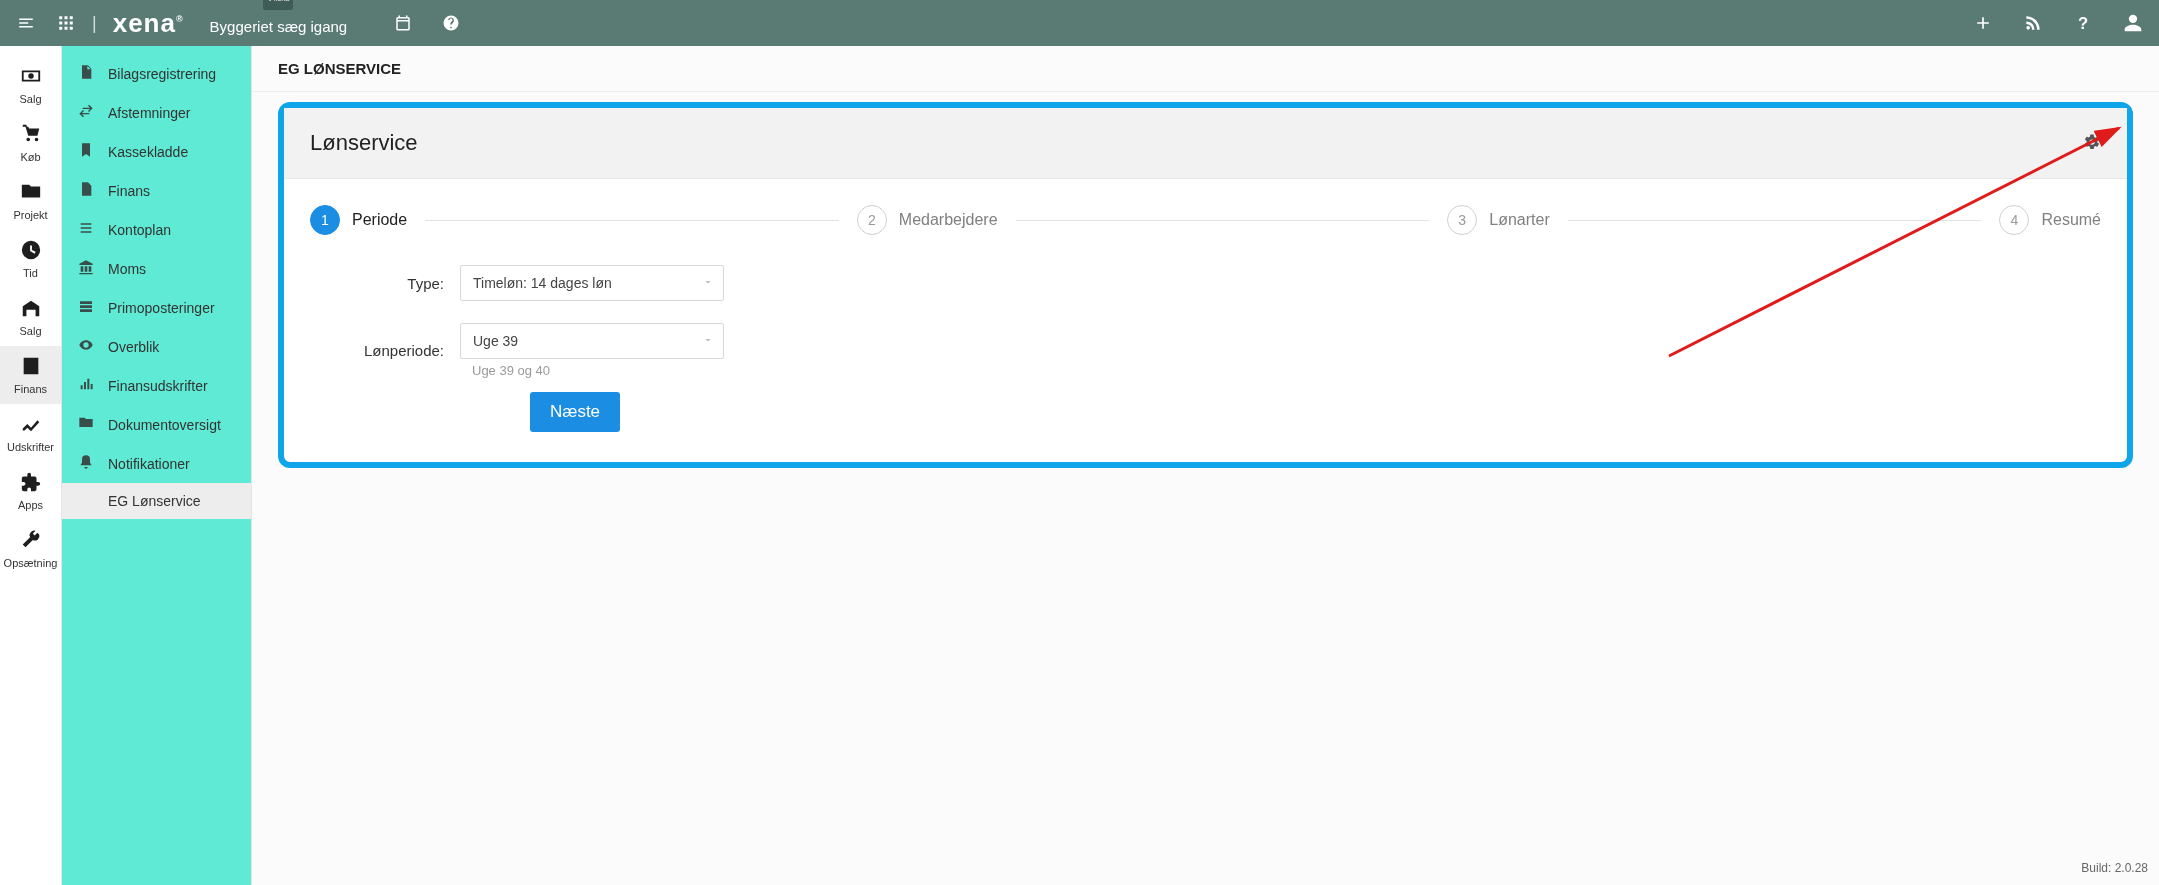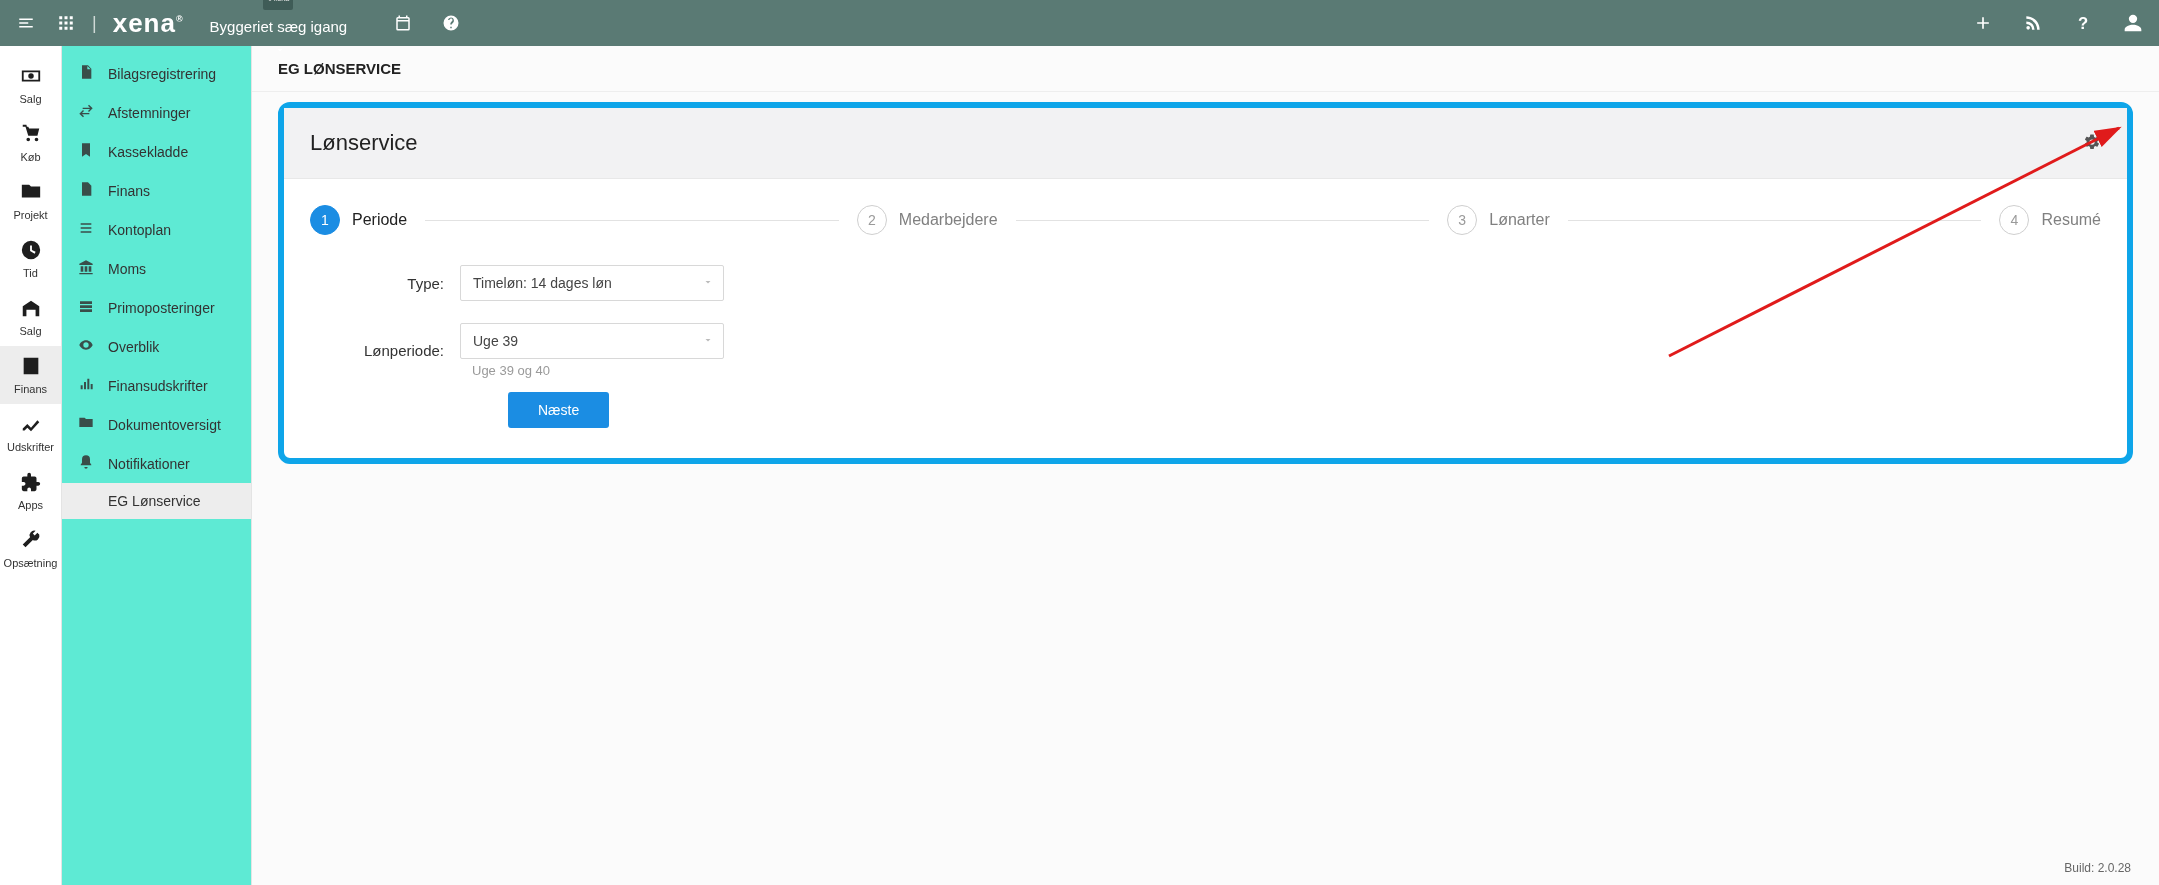--- a/index.html
+++ b/index.html
@@ -59,23 +59,23 @@
   
   .form-area { padding: 12px 26px 30px 26px; }
   .form-row { display: flex; align-items: center; margin-bottom: 22px; }
   .form-label { width: 150px; text-align: right; padding-right: 16px; color: #333; font-size: 15px; }
   .select-box { position: relative; width: 264px; text-align: center; }
   .select-box .sb { border: 1px solid #d8d8d8; background: #fff; height: 36px; display: flex; align-items: center; padding: 0 34px 0 12px; color: #444; font-size: 14px; border-radius: 2px; cursor: pointer; }
   .select-box .sb-chevron { position: absolute; right: 10px; top: 50%; transform: translateY(-50%); color: #bbb; }
   .hint { font-size: 13px; color: #9a9a9a; margin-top: 4px; margin-left: 12px; }
 
   .actions { padding-left: 198px; margin-top: 14px; }
-  .btn-primary { background: #1b8de3; color: #fff; border: none; padding: 10px 30px; font-size: 14px; border-radius: 3px; cursor: pointer; }
-
-  .build-info { position: absolute; right: 28px; bottom: 10px; color: #666; font-size: 12px; }
+  .btn-primary { background: #1b8de3; color: #fff; border: none; padding: 10px 20px; font-size: 17px; border-radius: 3px; cursor: pointer; margin-left: 22px; }
+
+  .build-info { position: absolute; right: 11px; bottom: 10px; color: #666; font-size: 12px; }
 
   
   .arrow-svg { position: absolute; pointer-events: none; z-index: 50; }
 </style>
 </head>
 <body>
 
 <div class="navbar">
   <div class="nav-left">
     <div class="icon-btn">

